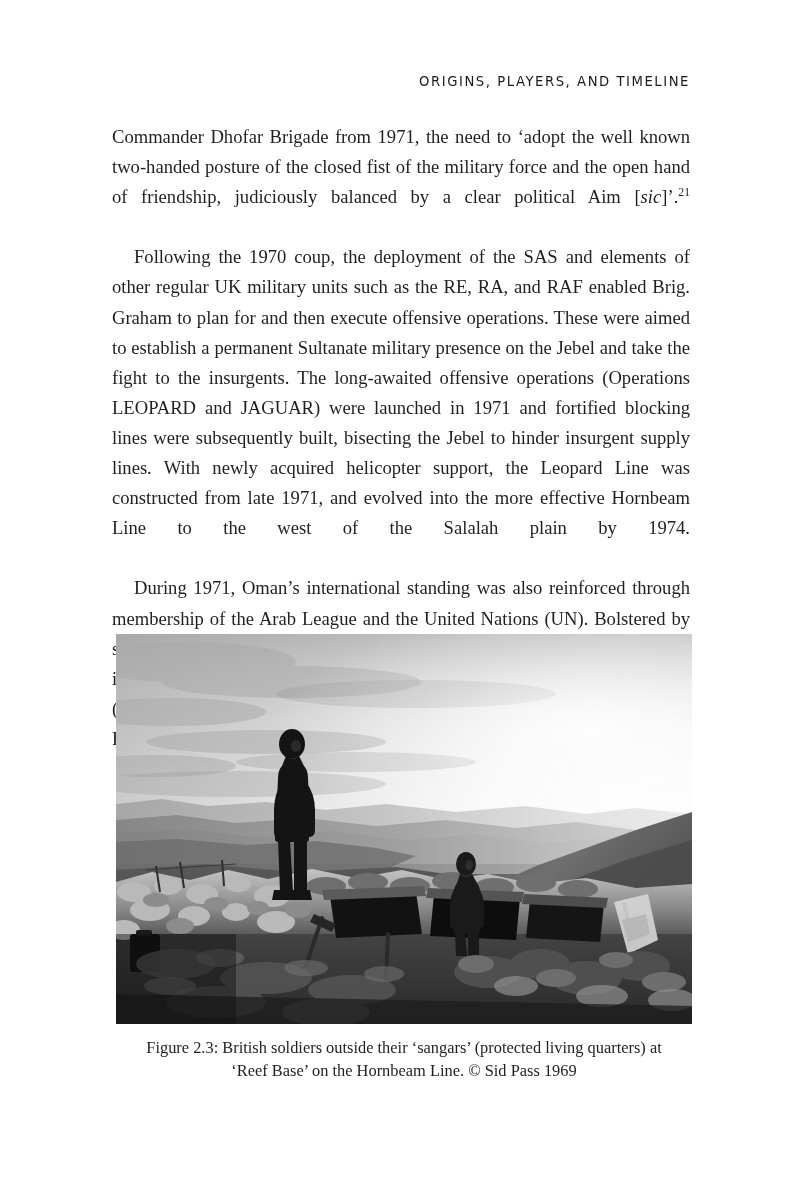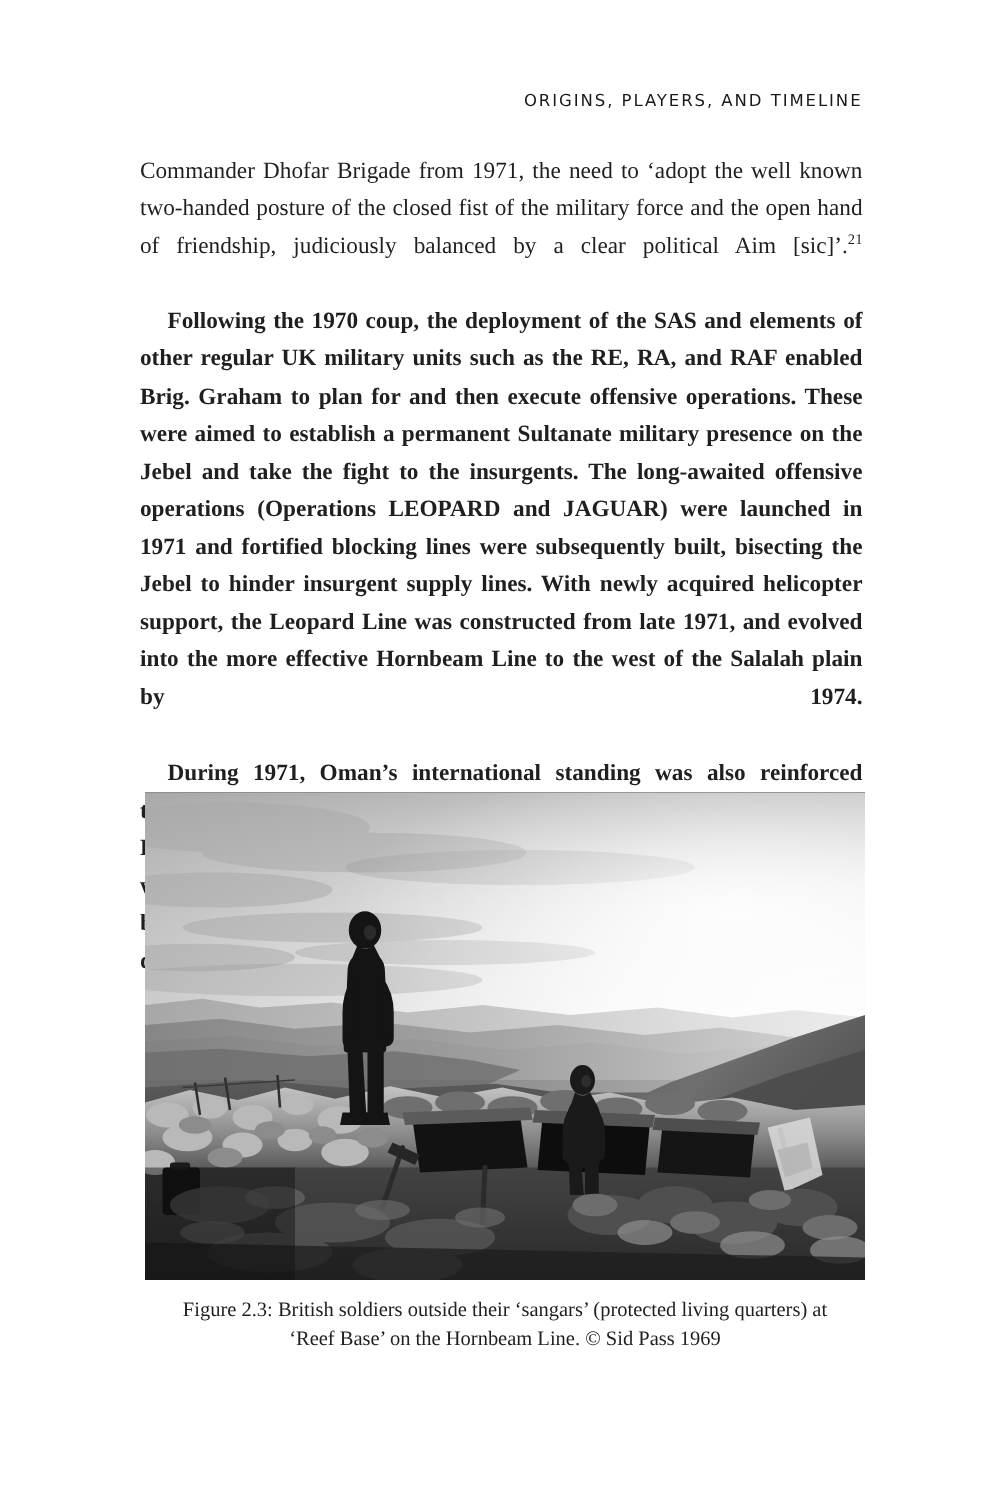--- a/index.html
+++ b/index.html
@@ -42,23 +42,22 @@
     margin: 0;
     text-align: justify;
     text-justify: inter-word;
     font-size: 18.6px;
     line-height: 30.1px;
     color: #1f1f1f;
     hyphens: none;
   }
   .para.indent {
     text-indent: 22px;
-    font-weight: bold;
-  }
-  .para .it { }
+  }
+  .para .it { font-style: italic; }
   .para sup {
     font-size: 0.63em;
     vertical-align: super;
     line-height: 0;
   }
   
   .para::after {
     content: "";
     display: inline-block;
     width: 100%;

